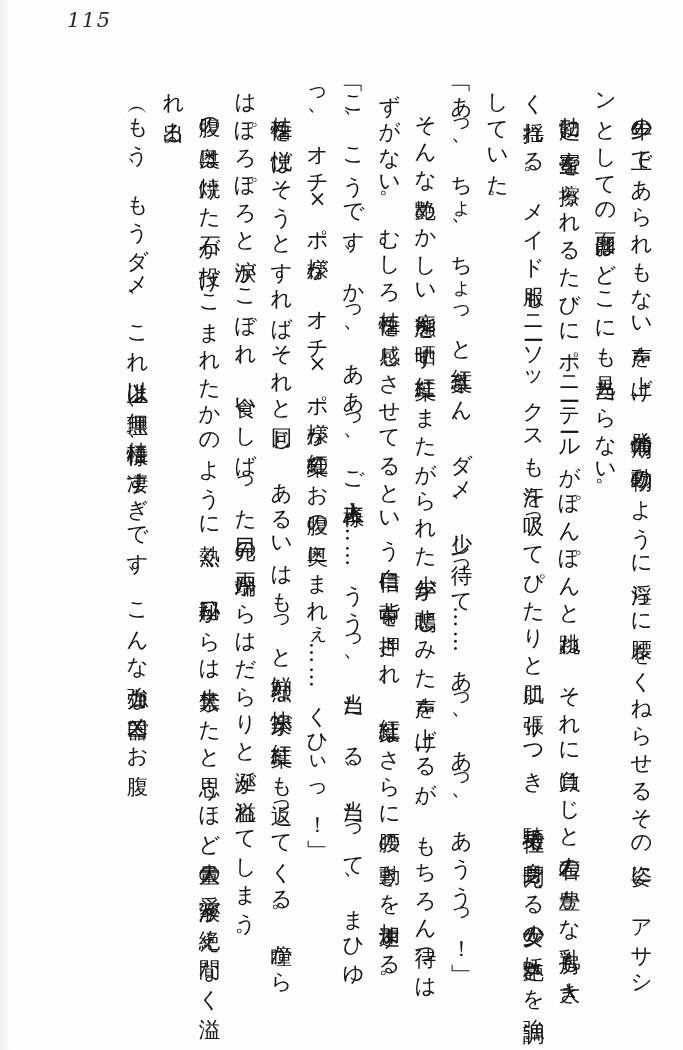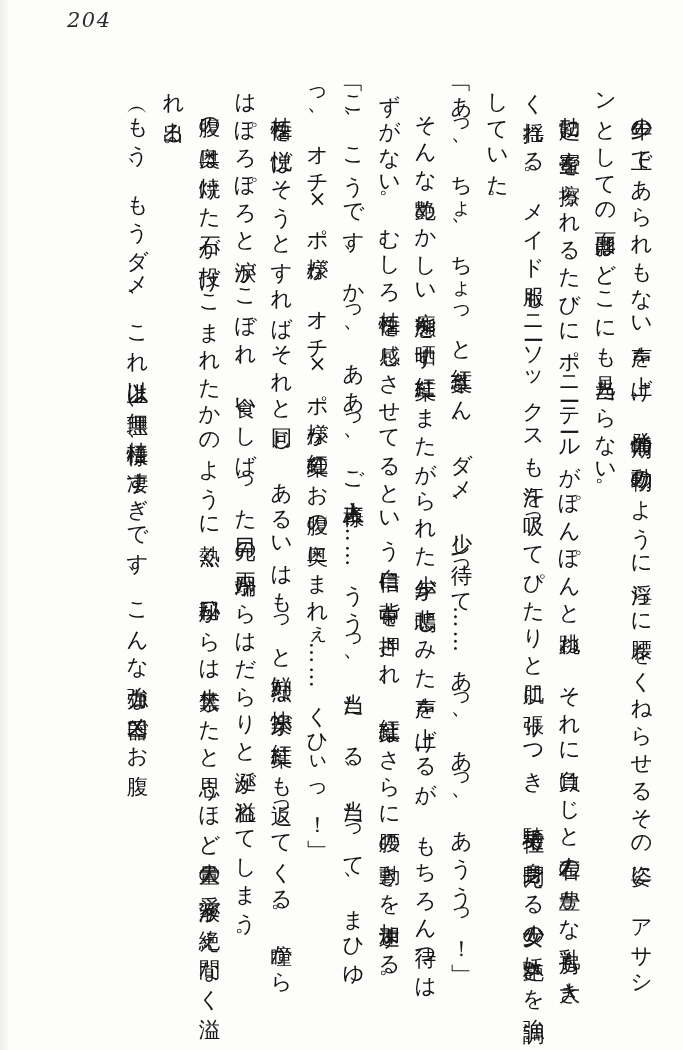--- a/index.html
+++ b/index.html
@@ -58,21 +58,21 @@
   
   .text-block p.tight {
     letter-spacing: 2.3px;
   }
 </style>
 </head>
 <body>
 
 <div class="page">
 
-  <div class="page-number">204</div>
+  <div class="page-number">115</div>
 
   <div class="text-block">
     <p class="indent">少年の上であられもない声を上げ、発情期の動物のように淫らに腰をくねらせるその姿に、アサシンとしての面影はどこにも見当たらない。</p>
     <p class="indent">勃起に蜜壺を擦られるたびにポニーテールがぽんぽんと跳ね、それに負けじと左右の豊かな乳房も大きく揺れる。メイド服もニーソックスも汗を吸ってぴたりと肌に張りつき、騎乗位で身悶える少女の妖艶さを強調していた。</p>
     <p>「あっ、ちょ、ちょっと紅葉さん、ダメ、少し待って……あっ、あっ、あううっ！」</p>
     <p class="indent">そんな艶めかしい痴態を晒す紅葉にまたがられた少年が悲鳴じみた声を上げるが、もちろん待つはずがない。むしろ桂悟を感じさせてるという自信に背中を押され、紅葉はさらに腰の動きを加速する。</p>
     <p>「こ、こうです、かっ、ああっ、ご主人様ぁ……ううっ、当た、る、当たって、まひゆっ、オチ×ポ様が、オチ×ポ様が紅葉のお腹の奥にまれぇ……くひぃっ！」</p>
     <p class="indent">桂悟を悦ばそうとすればそれと同じ、あるいはもっと鮮烈な快楽が紅葉にも返ってくる。瞳からはぽろぽろと涙がこぼれ、食いしばった口元の両端からはだらりと涎が溢れてしまう。</p>
     <p class="indent">腹の奥は焼けた石が投げこまれたかのように熱く、秘口からは失禁したと思うほど大量の愛液が絶え間なく溢れ出る。</p>
     <p class="indent tight">（もう、もうダメ、これ以上は無理、桂悟様、凄すぎです、こんな強力な凶器でお腹</p>

